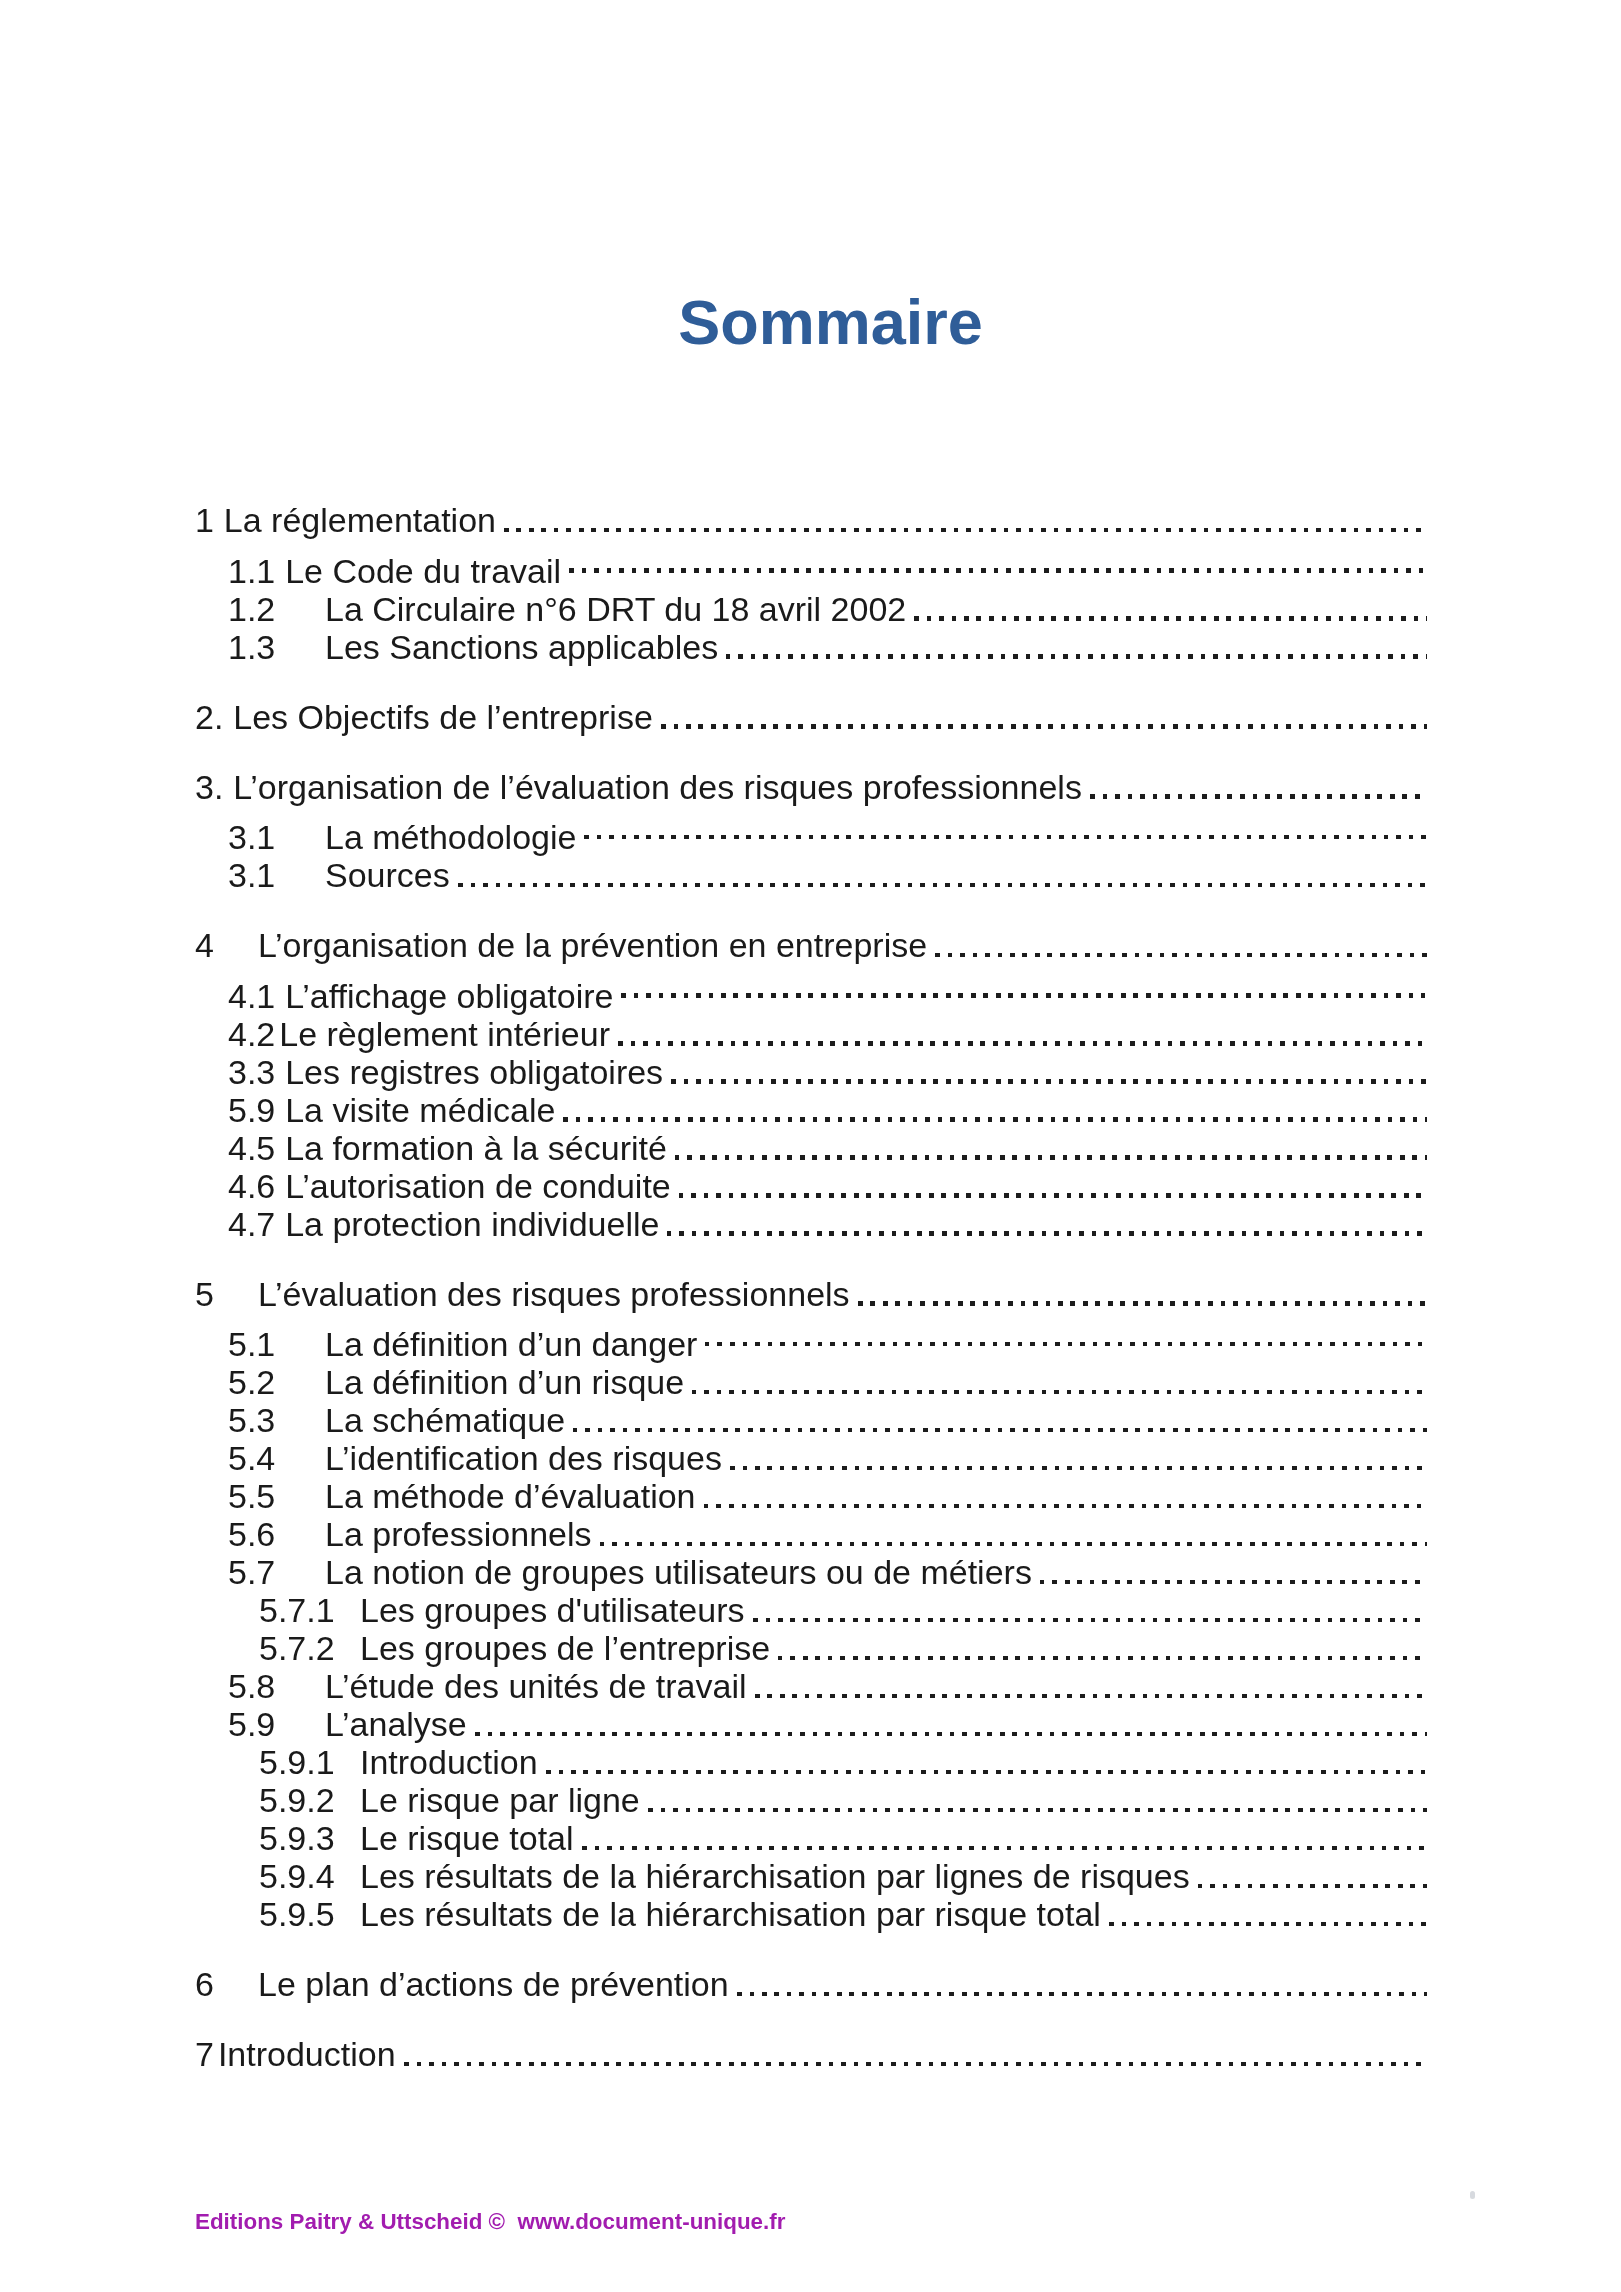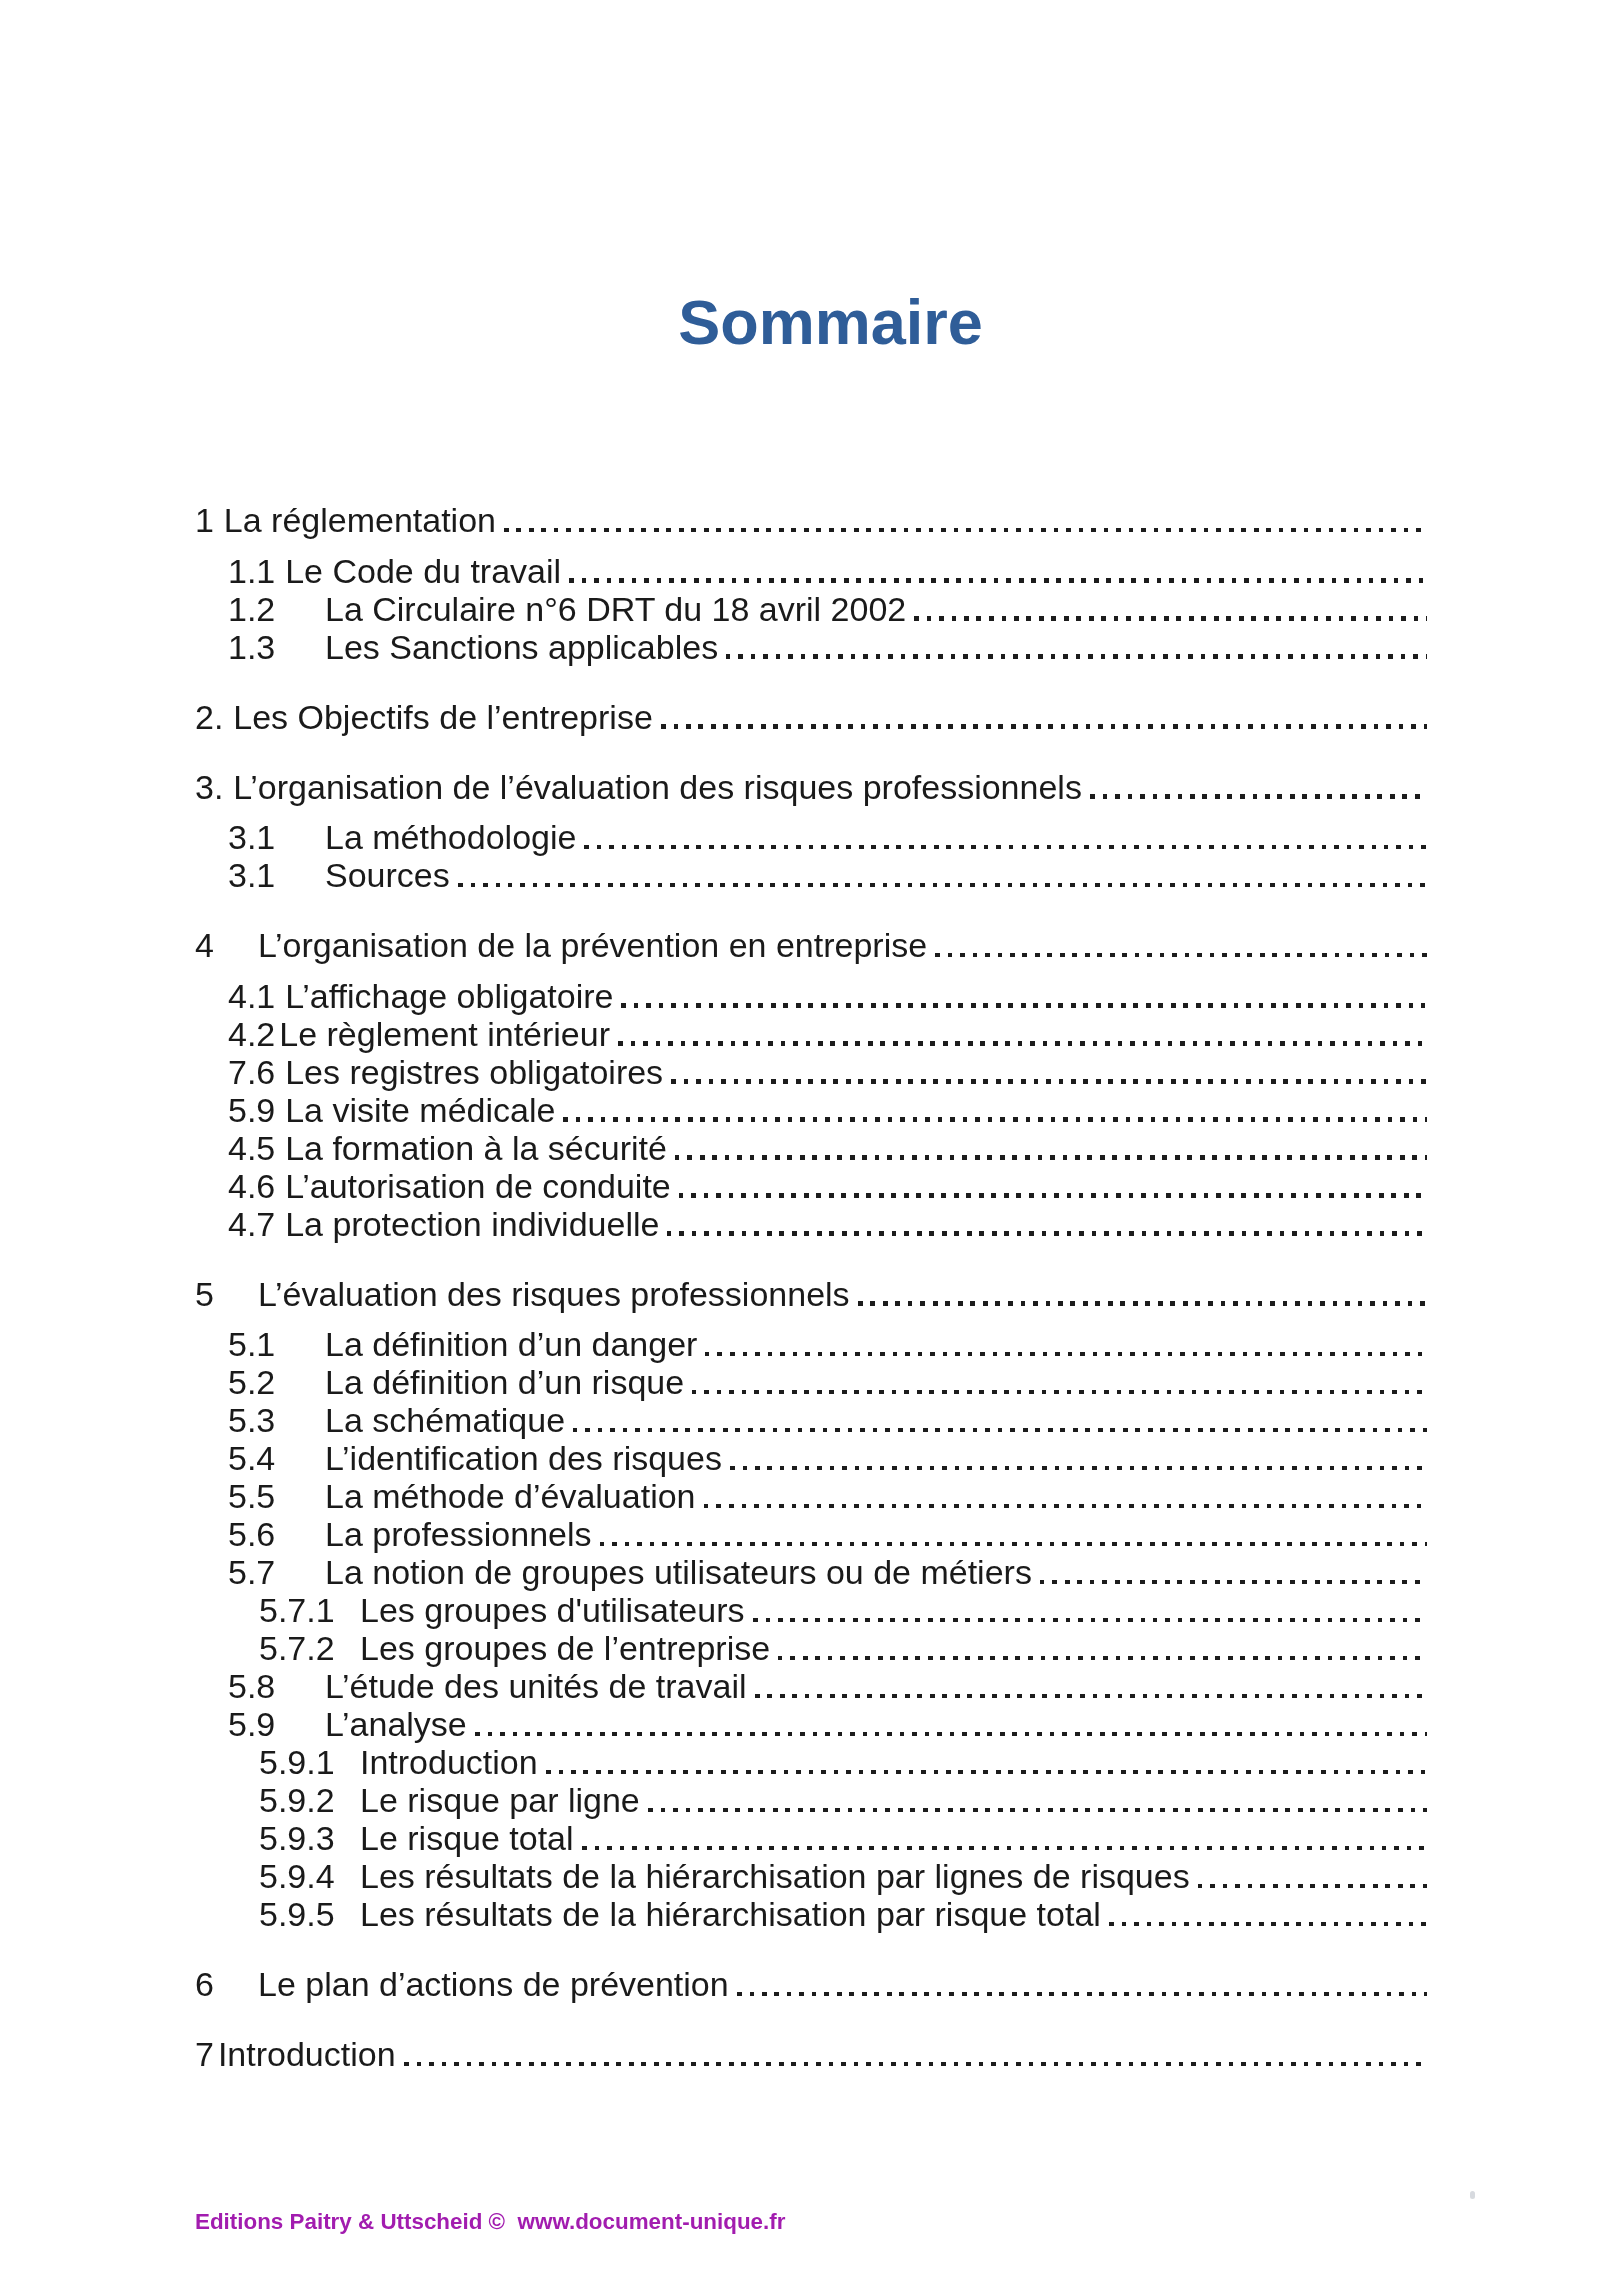--- a/index.html
+++ b/index.html
@@ -30,21 +30,21 @@
   .toc-row {
     display: flex;
     align-items: baseline;
     font-size: 34px;
     line-height: 38px;
     white-space: nowrap;
     overflow: hidden;
   }
   .toc-row.chapter { margin-top: 32px; }
   .toc-row:first-child { margin-top: 0; }
-  .toc-row.group-start { margin-top: 12.5px; }
+  .toc-row.group-start { margin-top: 12.5px; align-items: center; }
   .toc-row.lvl2 { padding-left: 33px; }
   .toc-row.lvl3 { padding-left: 64px; }
   .num   { flex: 0 0 auto; }
   .label { flex: 0 0 auto; }
   .gap-tab.lvl1 > .num { width: 63px; }
   .gap-tab.lvl2 > .num { width: 97px; }
   .gap-tab.lvl3 > .num { width: 101px; }
   .gap-space  > .num { margin-right: 9.9px; }
   .gap-space2 > .num { margin-right: 4px; }
   .leader {
@@ -127,21 +127,21 @@
     <span class="num">4.1</span>
     <span class="label">L’affichage obligatoire</span>
     <span class="leader"></span>
   </div>
       <div class="toc-row lvl2 gap-space2">
     <span class="num">4.2</span>
     <span class="label">Le règlement intérieur</span>
     <span class="leader"></span>
   </div>
       <div class="toc-row lvl2 gap-space">
-    <span class="num">7.6</span>
+    <span class="num">3.3</span>
     <span class="label">Les registres obligatoires</span>
     <span class="leader"></span>
   </div>
       <div class="toc-row lvl2 gap-space">
     <span class="num">5.9</span>
     <span class="label">La visite médicale</span>
     <span class="leader"></span>
   </div>
       <div class="toc-row lvl2 gap-space">
     <span class="num">4.5</span>

